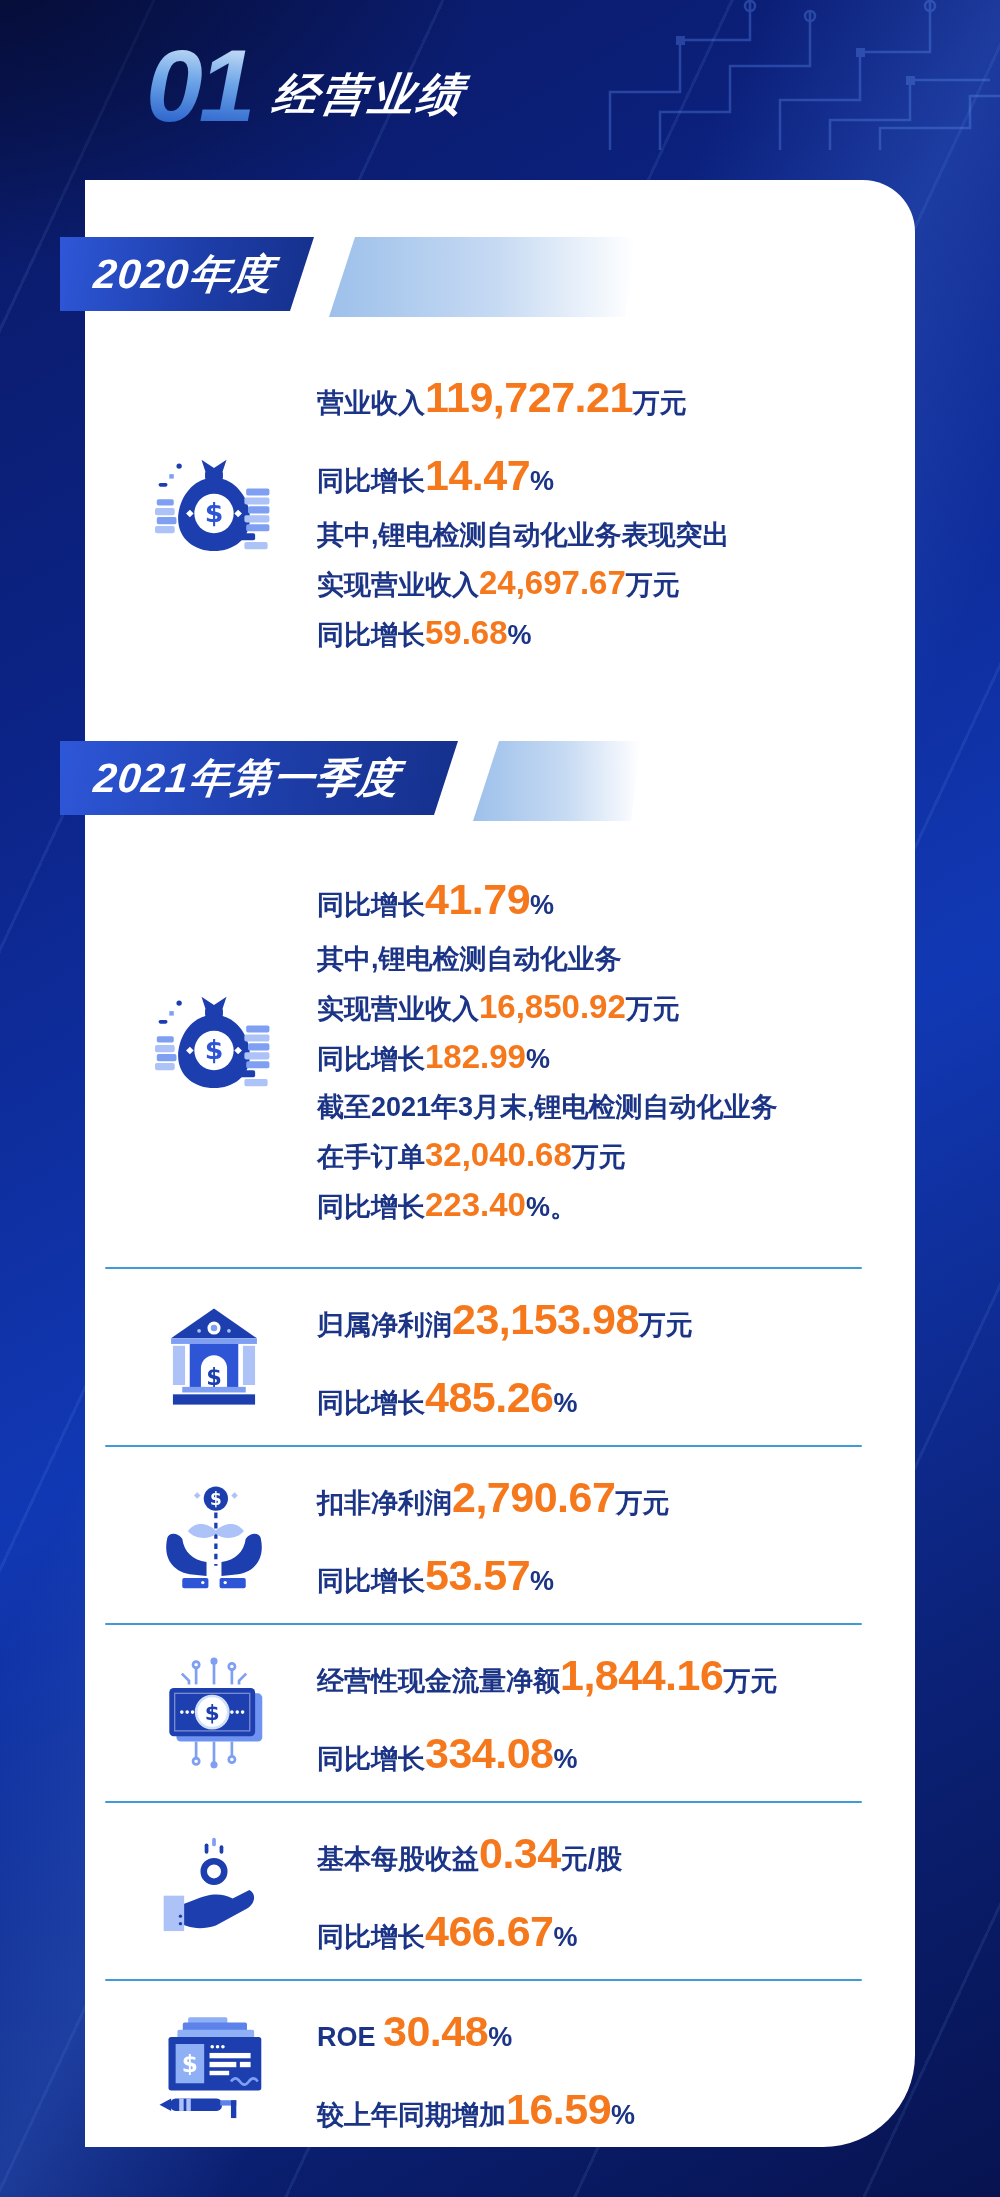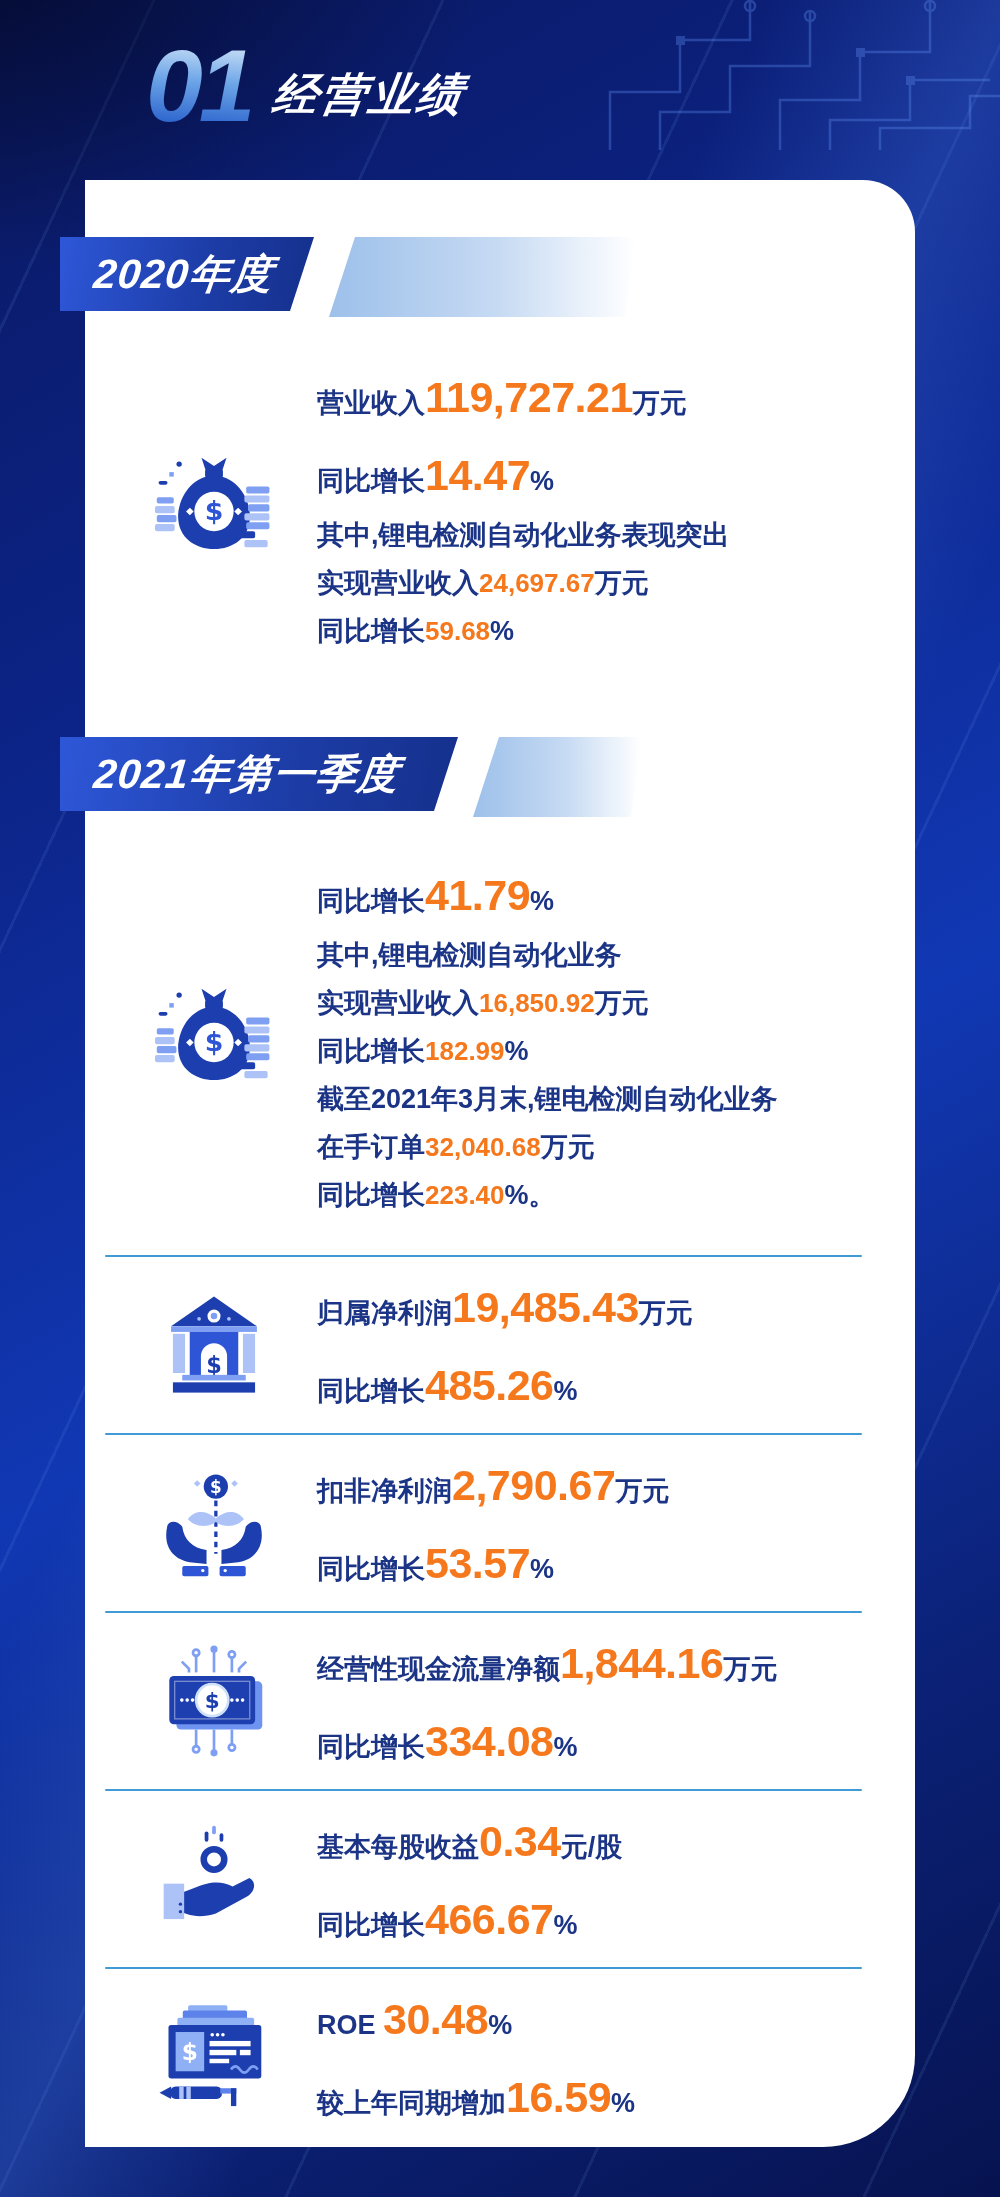--- a/index.html
+++ b/index.html
@@ -61,21 +61,21 @@
   .block-metric{min-height:176px;}
   .icon-box{
     flex:none;width:118px;height:120px;margin-left:70px;margin-right:44px;
     display:flex;align-items:center;justify-content:center;
   }
   .lines{display:block;}
   .line{line-height:44px;white-space:nowrap;}
   .line-big{line-height:57px;margin-top:12px;}
   .seg-label{color:#1b3486;font-size:27px;font-weight:700;}
   .seg-big{color:#f5781c;font-size:43px;font-weight:800;letter-spacing:-.5px;}
-  .seg-num{color:#f5781c;font-size:26px;font-weight:800;}
+  .seg-num{color:#f5781c;font-size:33px;font-weight:800;}
   .divider{height:2px;width:757px;margin-left:20px;background:#3f9ad6;border-radius:1px;}
   .divider-first{margin-top:34px;}
 </style>
 </head>
 <body>
 
 <svg class="circuit" width="430" height="150" viewBox="0 0 430 150">
   <g stroke="#5d8cf0" stroke-width="2.5" fill="none">
     <path d="M40 150 V92 H110 V40 H180 V0"></path>
     <path d="M90 150 V112 H160 V66 H240 V10"></path>
@@ -200,21 +200,21 @@
         <rect x="16" y="44" width="13" height="42" fill="#adc3f8"></rect>
         <rect x="91" y="44" width="13" height="42" fill="#adc3f8"></rect>
         <rect x="34" y="42" width="52" height="48" fill="#2d55d6"></rect>
         <path d="M46 90 V68 a14 14 0 0 1 28 0 V90 Z" fill="#ffffff"></path>
         <text x="60" y="86" font-size="24" font-weight="bold" fill="#1c3eae" text-anchor="middle" font-family="DejaVu Sans, sans-serif">$</text>
         <rect x="26" y="88" width="68" height="6" fill="#7e9ff2"></rect>
         <rect x="16" y="96" width="88" height="11" fill="#1c3eae"></rect>
       </svg>
     </div>
     <div class="lines">
-        <div class="line line-big"><span class="seg-label">归属净利润</span><span class="seg-big">19,485.43</span><span class="seg-label">万元</span></div>
+        <div class="line line-big"><span class="seg-label">归属净利润</span><span class="seg-big">23,153.98</span><span class="seg-label">万元</span></div>
         <div class="line line-big"><span class="seg-label">同比增长</span><span class="seg-big">485.26</span><span class="seg-label">%</span></div>
       </div>
   </section>
 
   <div class="divider"></div>
 
   <section class="block block-metric">
     <div class="icon-box">
       <svg width="112" height="112" viewBox="0 0 120 118">
         <circle cx="62" cy="20" r="13" fill="#1c3eae"></circle>

